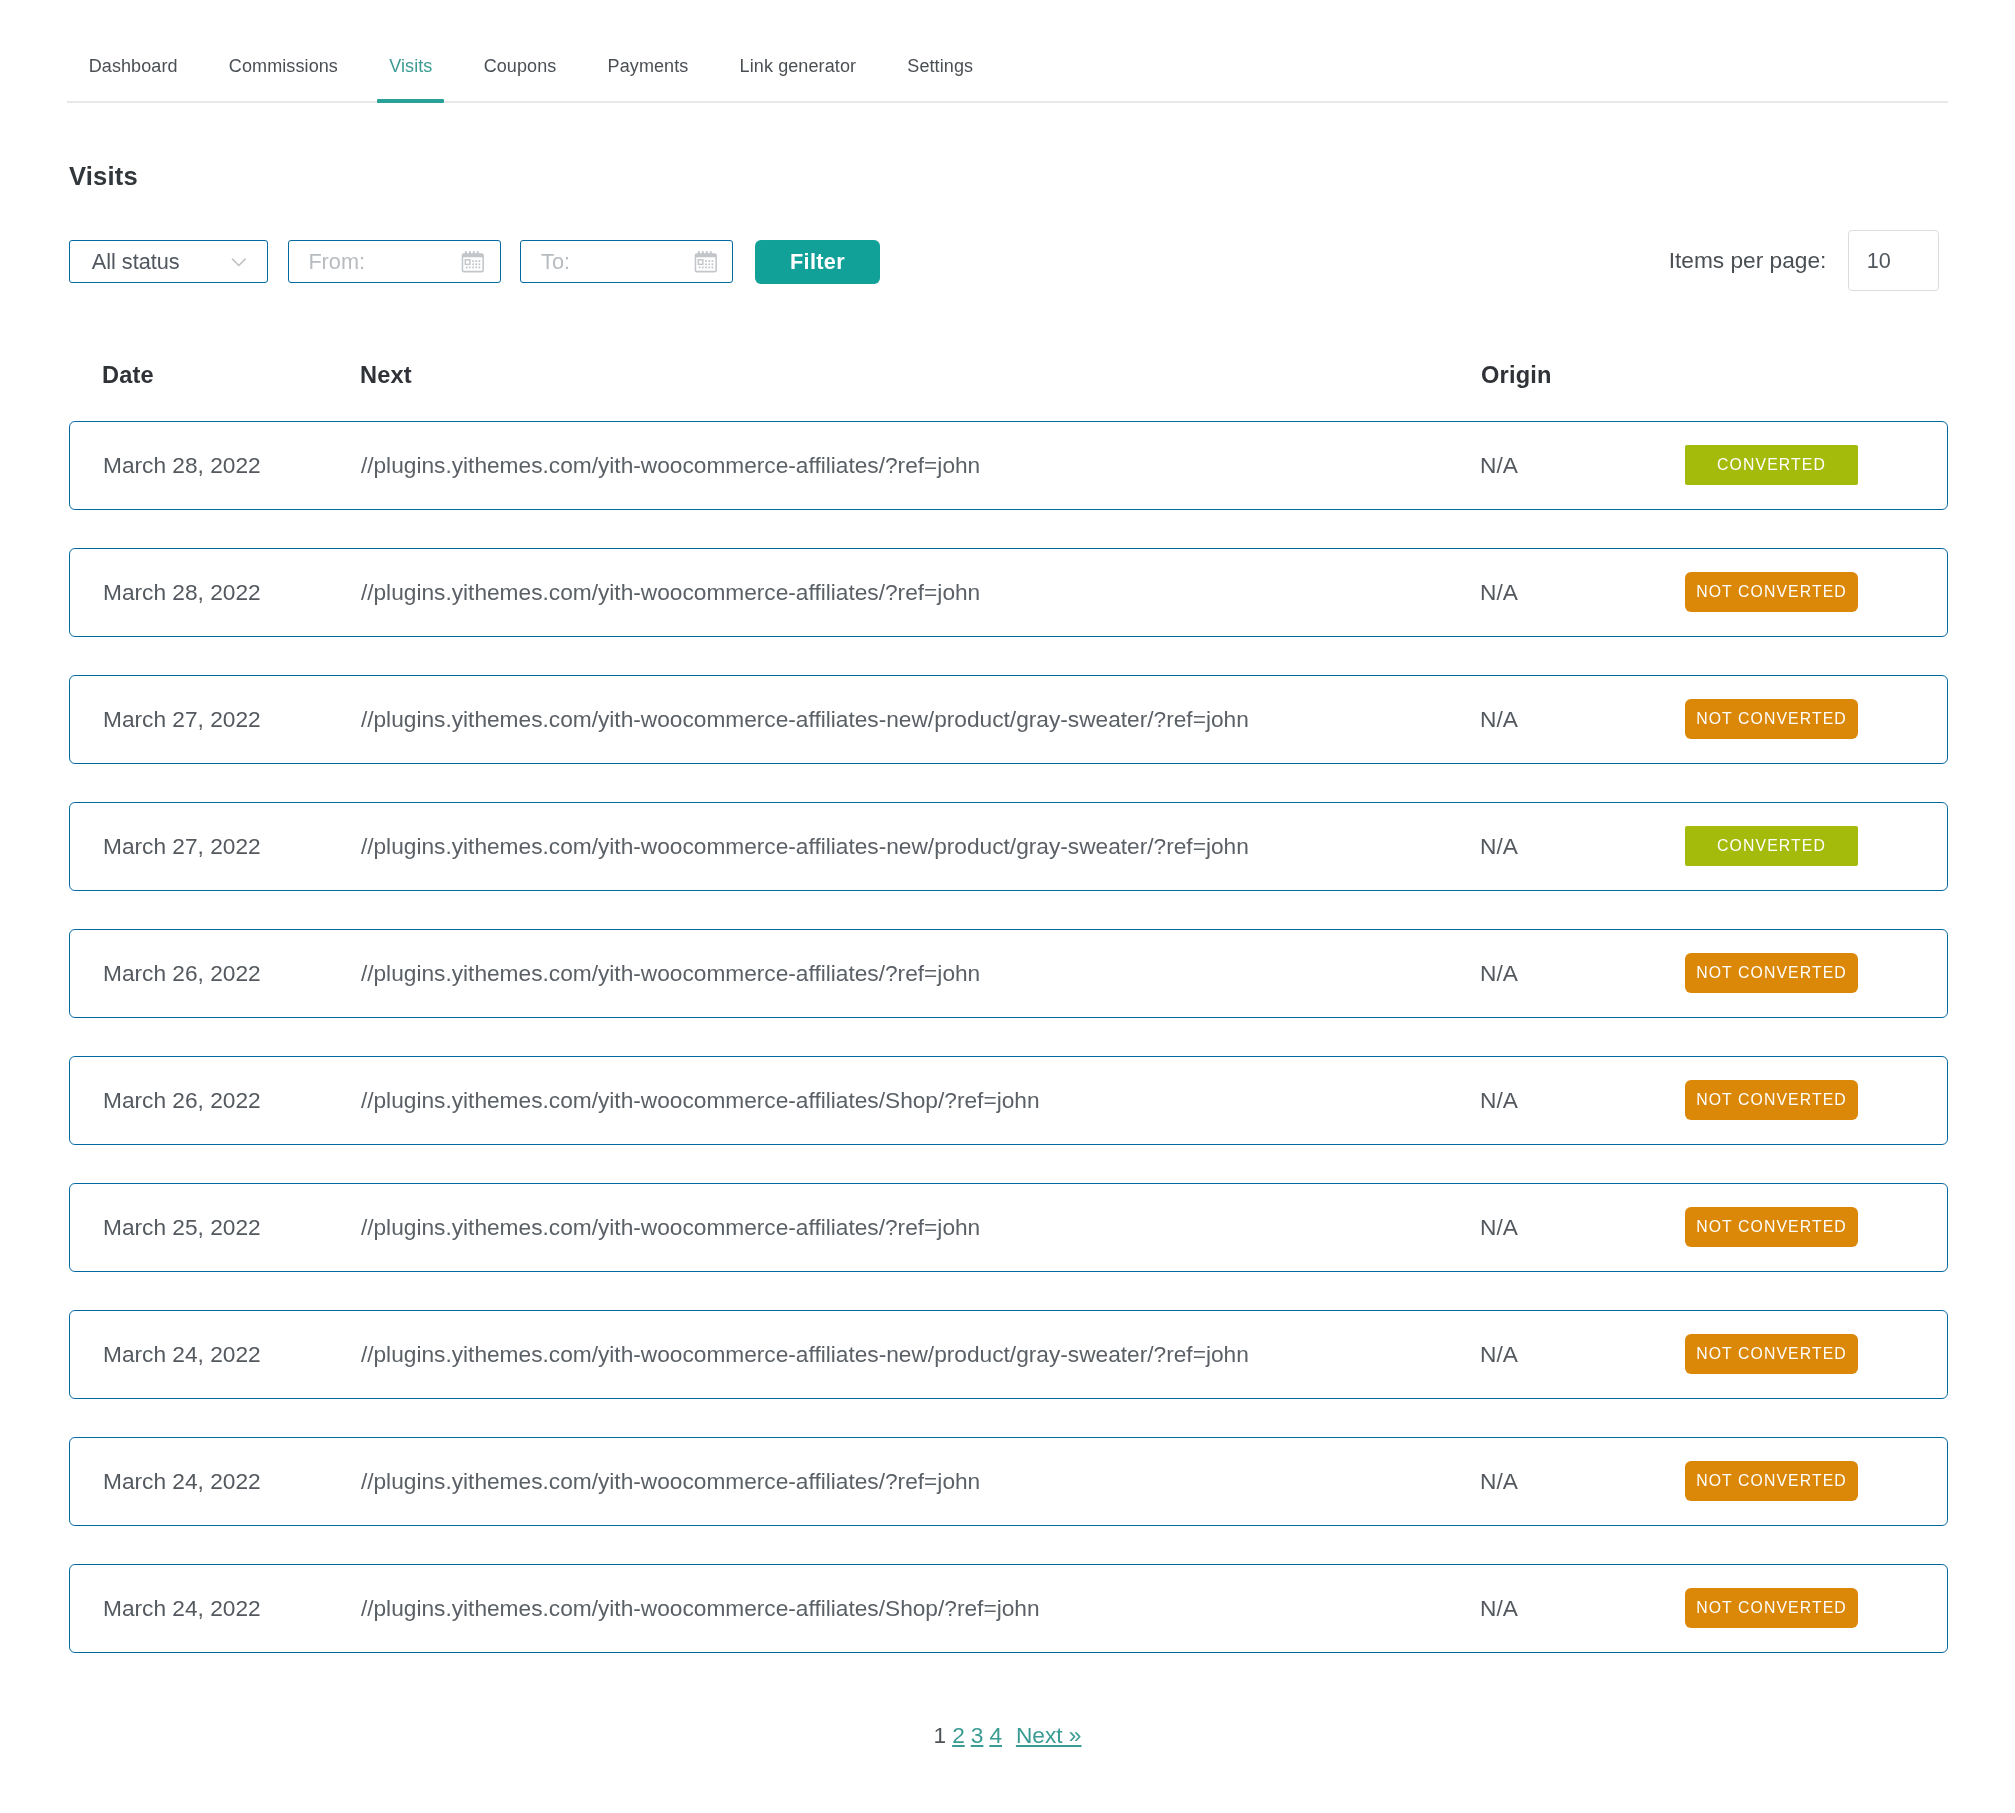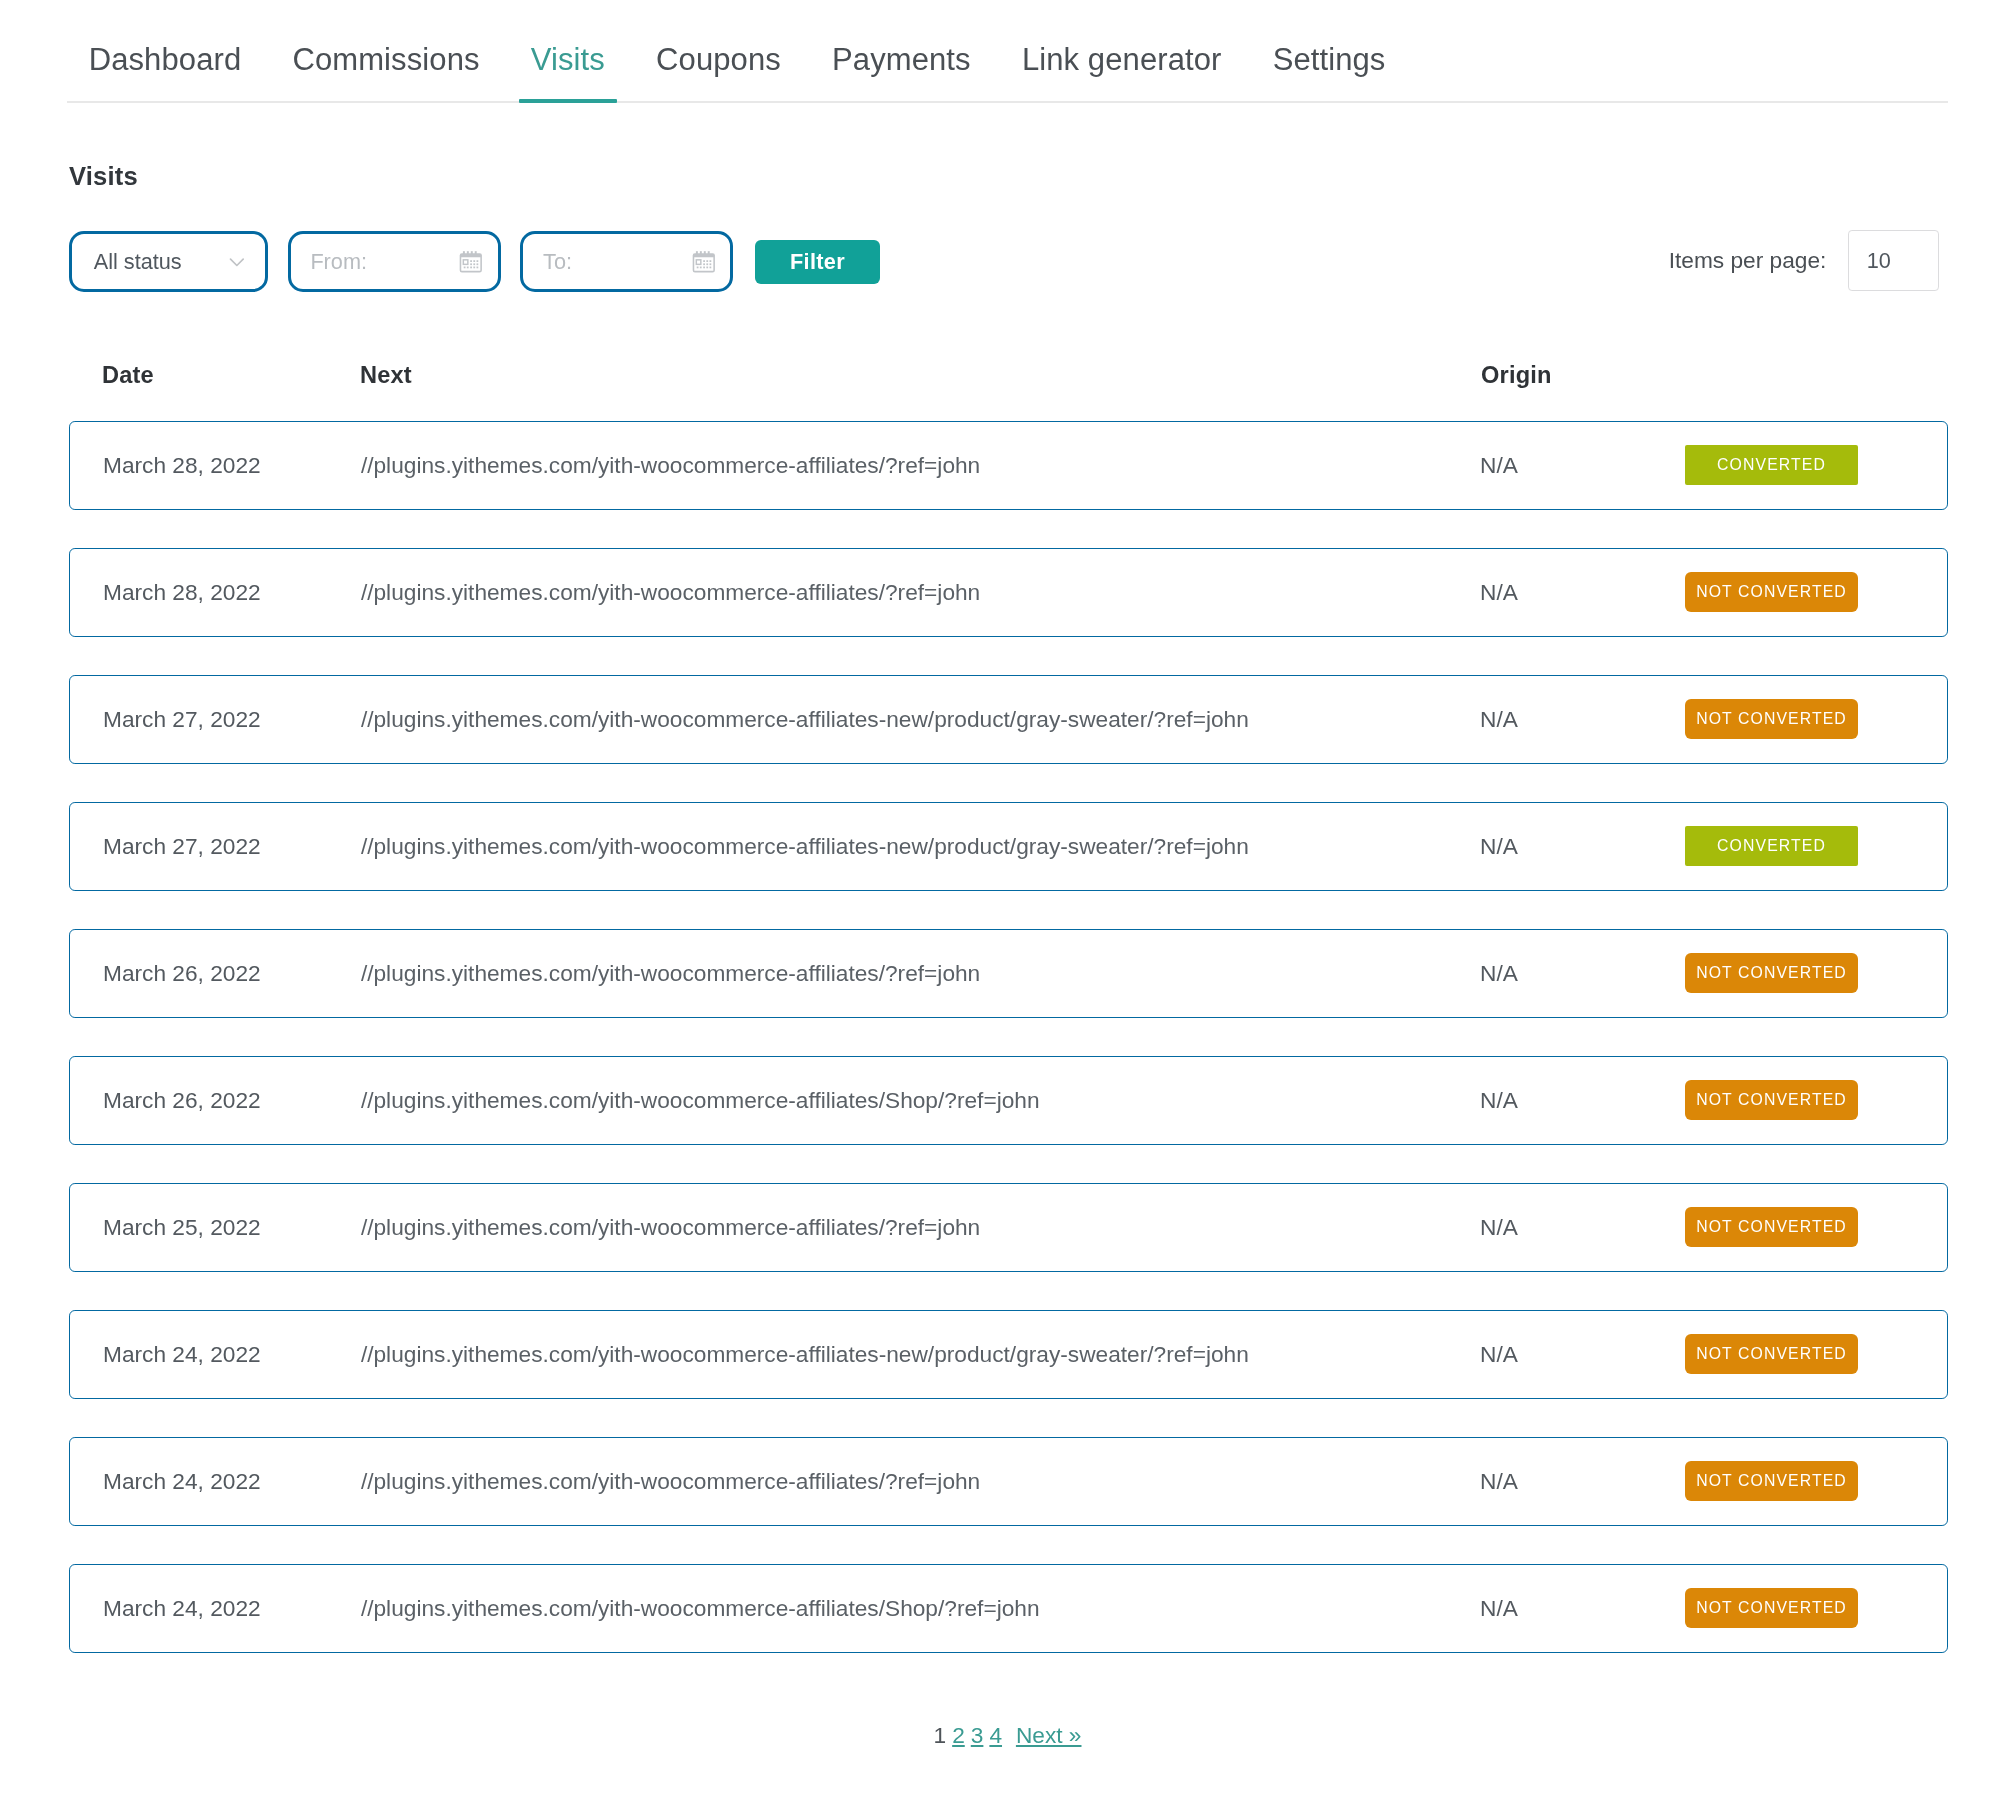--- a/index.html
+++ b/index.html
@@ -28,21 +28,21 @@
   .tabs-bar {
     margin: 0 67px 0 67px;
     padding-top: 41px;
     border-bottom: 2px solid #e8e8e8;
     display: flex;
     align-items: flex-end;
     gap: 0;
     height: 103px;
   }
   .tab {
-    font-size: 31px;
+    font-size: 18px;
     line-height: 1;
     color: #4a4f54;
     padding: 0 25.6px 25.6px 25.6px;
     cursor: pointer;
     position: relative;
     white-space: nowrap;
     letter-spacing: 0.1px;
   }
   .tab:first-child { padding-left: 21.7px; }
   .tab.active {
@@ -70,23 +70,23 @@
 
   
   .toolbar {
     margin: 39px 67px 0 69px;
     display: flex;
     align-items: center;
     position: relative;
     height: 63px;
   }
   .ctrl {
-    height: 61px;
-    border: 3px solid #0369a1;
-    border-radius: 15px;
+    height: 43px;
+    border: 1px solid #0369a1;
+    border-radius: 3px;
     background: #fff;
     display: flex;
     align-items: center;
     font-size: 21.7px;
     color: #50575e;
     position: relative;
   }
   .select-status {
     width: 199px;
     padding: 0 17.7px 0 21.7px;

